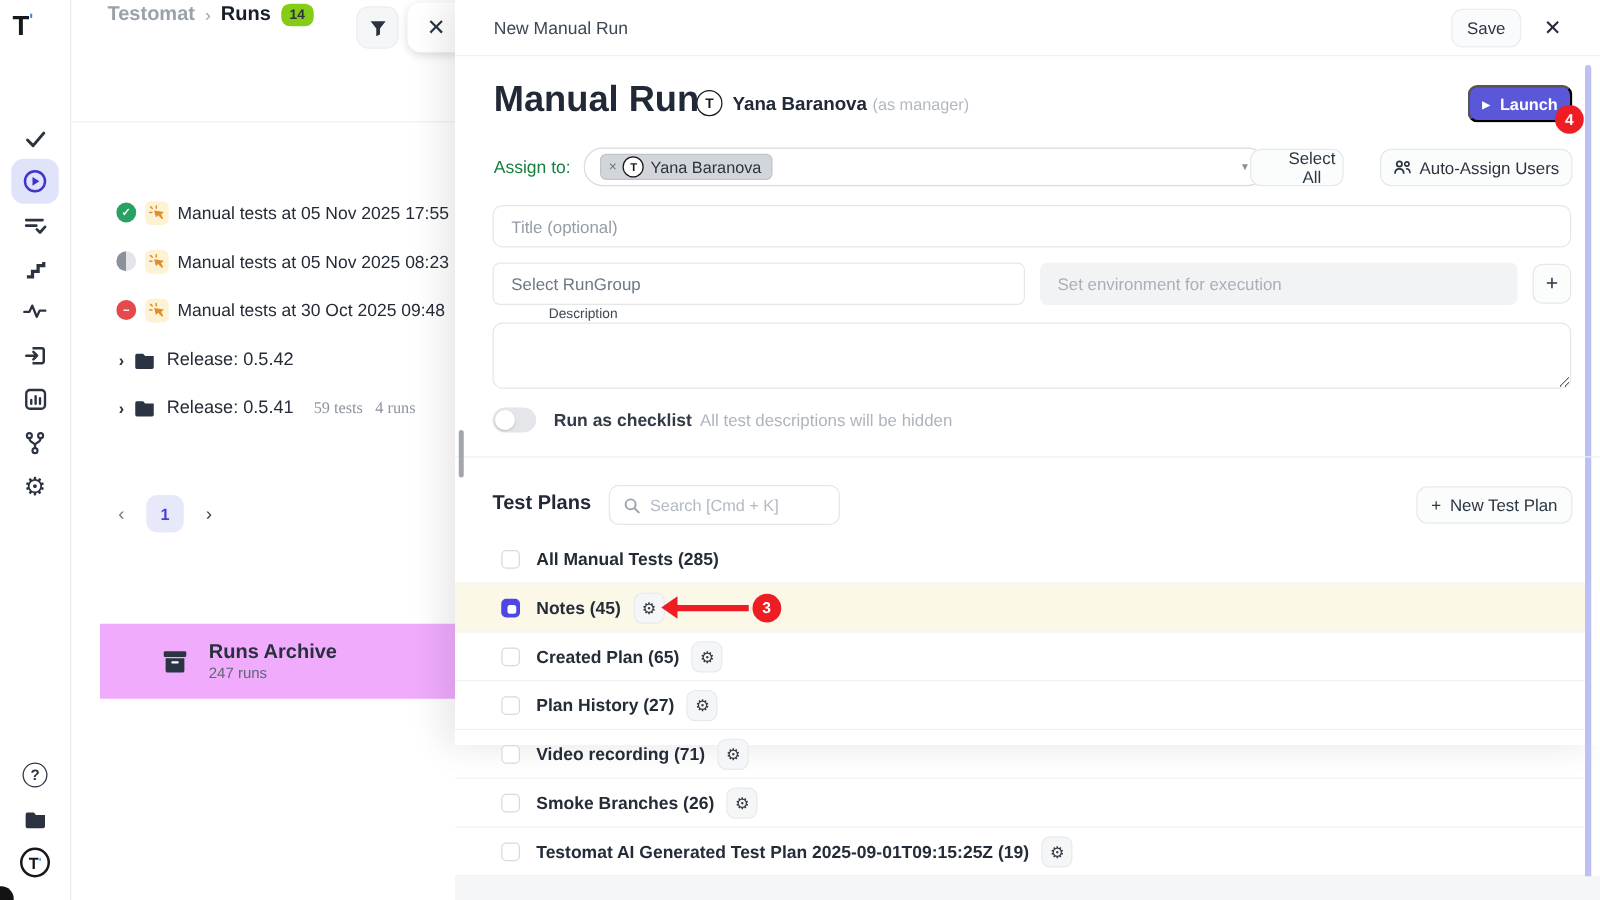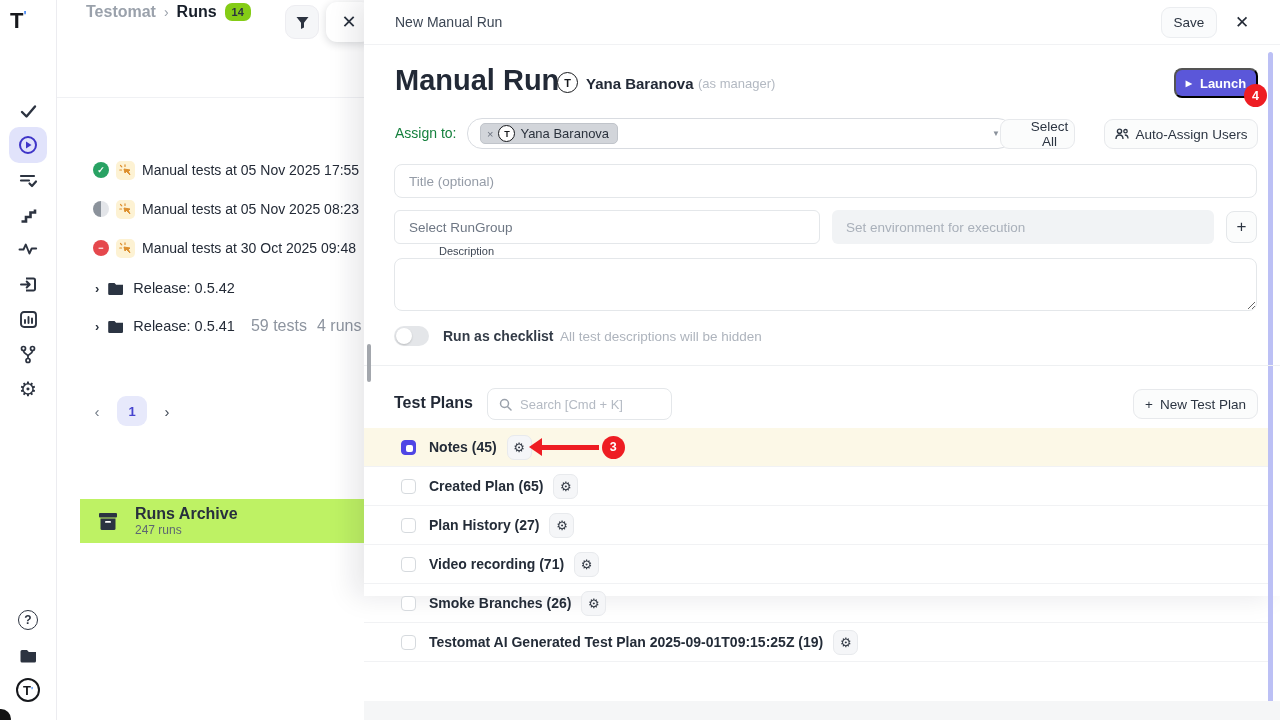--- a/index.html
+++ b/index.html
@@ -49,29 +49,29 @@
   .status.partial { background:linear-gradient(90deg,#8b929b 50%, #e3e5e9 50%); }
   .status.failed { background:#e5484d; }
   .click-ico { width:19px; height:19px; flex:0 0 19px; background:#fdf2d3; border-radius:5px;
     display:flex; align-items:center; justify-content:center; }
   .run-title { font-size:14px; color:#242b37; font-weight:500; }
 
   .folder-row { position:absolute; left:38px; height:22px; display:flex; align-items:center; gap:8px;
     width:269px; overflow:hidden; white-space:nowrap; }
   .chev { color:#2b333f; font-size:13px; font-weight:bold; }
   .folder-name { font-size:14.5px; color:#242b37; font-weight:500; }
-  .folder-meta { font-size:16px; color:#8d949f; margin-left:8px; }
+  .folder-meta { font-size:13px; color:#8d949f; margin-left:8px;font-family:Liberation Serif, serif; }
 
   #pager { position:absolute; left:33px; top:396px; display:flex; align-items:center; gap:13px; }
   .pg-arrow { color:#717a86; font-size:15px; width:14px; text-align:center; }
   .pg-num { width:30px; height:30px; background:#e7e9fb; border-radius:9px; color:#4643cf;
     font-size:13px; font-weight:700; display:flex; align-items:center; justify-content:center; }
 
-  #archive { position:absolute; left:23px; top:499px; width:284px; height:44px; background:#bef264;
-    display:flex; align-items:center; gap:17px; padding-left:18px; }
+  #archive { position:absolute; left:23px; top:499px; width:284px; height:60px; background:#f0abfc;
+    display:flex; align-items:center; gap:17px; padding-left:50px; }
   #archive-title { font-size:16px; font-weight:700; color:#28303d; line-height:18px; }
   #archive-sub { font-size:12px; color:#5d6672; }
 
   #page-scroll-thumb { position:absolute; left:367px; top:344px; width:4px; height:38px;
     background:#a3a7ad; border-radius:2px; z-index:7; }
 
   
   #drawer { position:absolute; left:364px; top:0; width:916px; height:596px; background:#fff; z-index:5;
     box-shadow:-10px 0 26px rgba(15,20,35,.10); }
   #d-head { position:absolute; left:0; top:0; width:916px; height:45px; border-bottom:1px solid #f1f2f4; }
@@ -385,20 +385,24 @@
         <path d="M8.7 8.7 L12 12" stroke="#9aa1ab" stroke-width="1.5" stroke-linecap="round"></path>
       </svg>
     <input data-interactable="true" placeholder="Search [Cmd + K]" style="">
   </div>
   <button id="new-plan-btn" data-interactable="true">
     <span data-interactable="false">+</span>
     <span data-interactable="false">New Test Plan</span>
   </button>
 
   <div id="plan-list" data-interactable="false">
+    <div class="plan-row" data-interactable="true">
+      <span class="cbx" data-interactable="true"></span>
+      <span class="plan-label" data-interactable="false">All Manual Tests (285)</span>
+    </div>
     <div class="plan-row highlight" data-interactable="true">
       <span class="cbx checked" data-interactable="true"></span>
       <span class="plan-label" data-interactable="false">Notes (45)</span>
       <span class="gear-btn" data-interactable="true"></span>
       <span class="red-arrow" data-interactable="false"></span>
       <span class="num-badge" data-interactable="false">3</span>
     </div>
     <div class="plan-row" data-interactable="true">
       <span class="cbx" data-interactable="true"></span>
       <span class="plan-label" data-interactable="false">Created Plan (65)</span>

